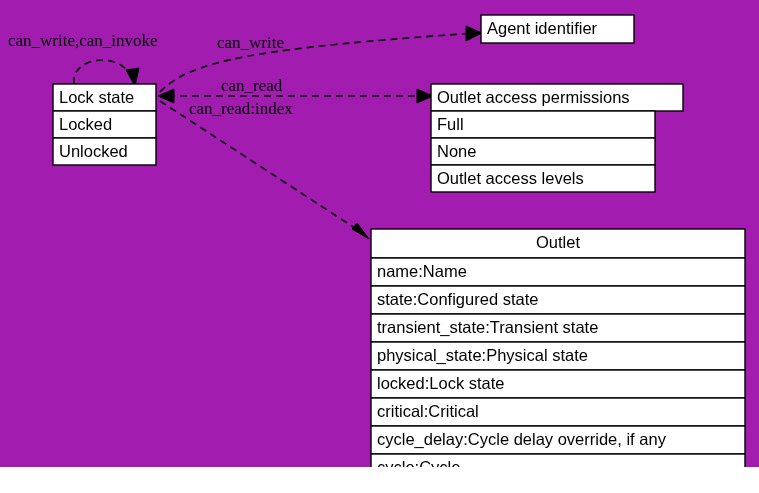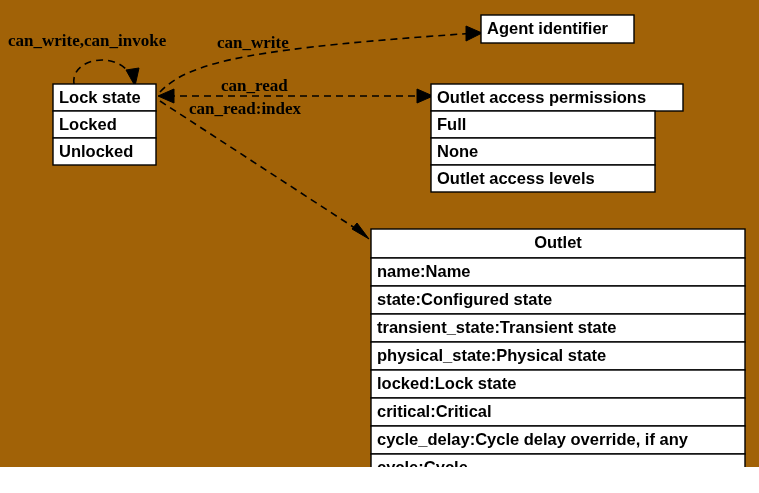--- a/index.html
+++ b/index.html
@@ -4,24 +4,23 @@
 <style>
   html, body {
     margin: 0;
     padding: 0;
     background: #ffffff;
   }
   #diagram-root {
     position: relative;
     width: 759px;
     height: 467px;
-    background: #a16207;
+    background: #a21caf;
     overflow: hidden;
     font-family: "Liberation Sans", sans-serif;
-    font-weight: bold;
   }
   svg#diagram-canvas {
     position: absolute;
     top: 0;
     left: 0;
     width: 759px;
     height: 493px;
     display: block;
   }
   .node-box {

